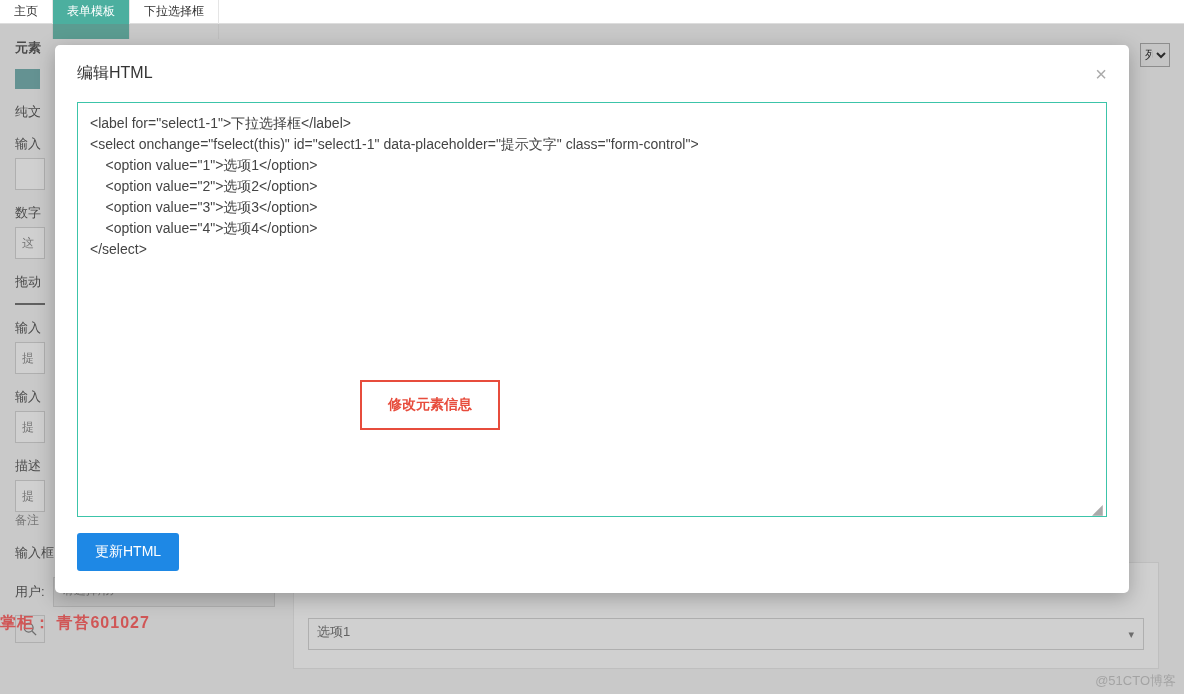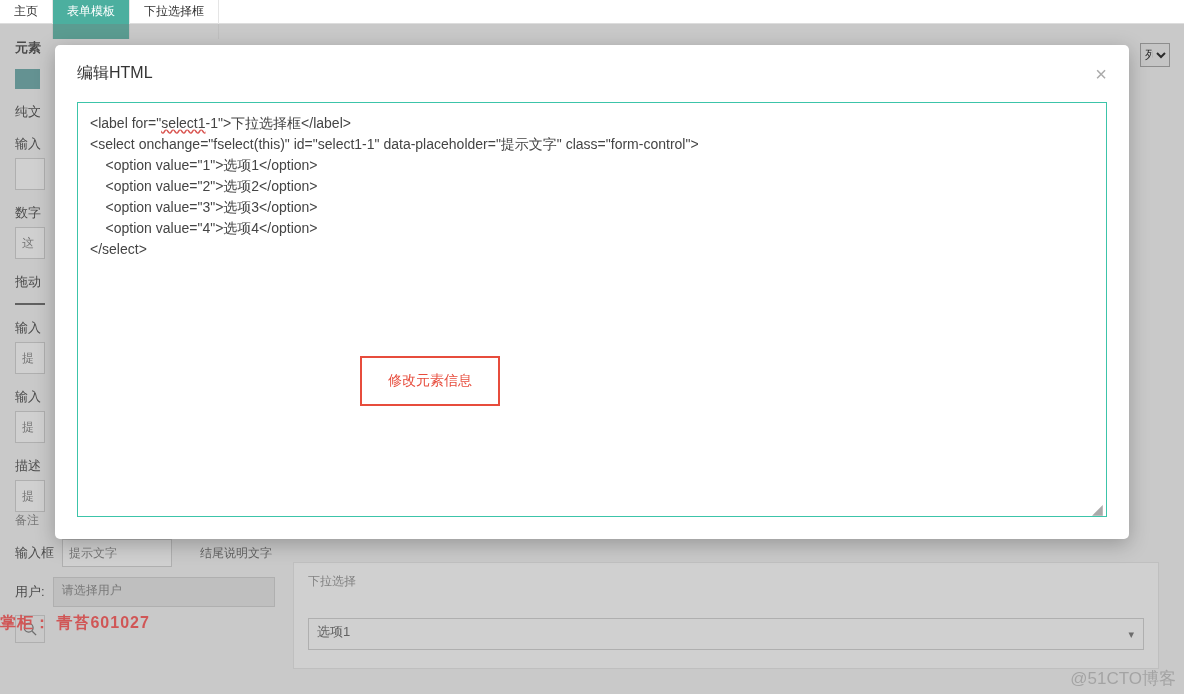--- a/index.html
+++ b/index.html
@@ -178,21 +178,21 @@
       color: #ff4444;
       font-weight: bold;
       font-size: 16px;
       letter-spacing: 1px;
     }
     .watermark-right {
       position: absolute;
       right: 8px;
       bottom: 4px;
       color: #bbb;
-      font-size: 17px;
+      font-size: 13px;
     }
     .modal-backdrop {
       position: absolute;
       inset: 24px 0 0 0;
       background: rgba(120,120,120,0.35);
     }
     .modal {
       position: absolute;
       left: 55px;
       right: 55px;
@@ -229,34 +229,34 @@
       font-size: 14px;
       color: #444;
       resize: none;
       line-height: 1.5;
       outline: none;
       white-space: pre-wrap;
       overflow: auto;
       position: relative;
     }
     .codearea .underline {
-      text-decoration: underline;
       text-decoration-color: #d9534f;
       text-decoration-style: wavy;
     }
     .annotation-box {
       position: absolute;
       border: 2px solid #e74c3c;
       color: #e74c3c;
       font-size: 14px;
       padding: 14px 26px;
       background: #fff;
-      top: 356px;
+      top: 380px;
       left: 360px;
       pointer-events: none;
+      font-weight: bold;
     }
     .update-btn {
       margin-top: 16px;
       background: #1e88e5;
       color: #fff;
       border: none;
       padding: 10px 18px;
       font-size: 14px;
       cursor: pointer;
       border-radius: 3px;
@@ -357,15 +357,16 @@
   </div>
 
   <div class="codearea" contenteditable="true" style=""><span>&lt;label for="</span><span class="underline">select1</span><span>-1"&gt;下拉选择框&lt;/label&gt;</span>
 <span>&lt;select onchange="fselect(this)" id="select1-1" data-placeholder="提示文字" class="form-control"&gt;</span>
 <span>    &lt;option value="1"&gt;选项1&lt;/option&gt;</span>
 <span>    &lt;option value="2"&gt;选项2&lt;/option&gt;</span>
 <span>    &lt;option value="3"&gt;选项3&lt;/option&gt;</span>
 <span>    &lt;option value="4"&gt;选项4&lt;/option&gt;</span>
 <span>&lt;/select&gt;</span><span class="drag-handle">◢</span></div>
 
+  <button class="update-btn">更新HTML</button>
 </div>
 
 <div class="annotation-box">修改元素信息</div>
 
 </body></html>

